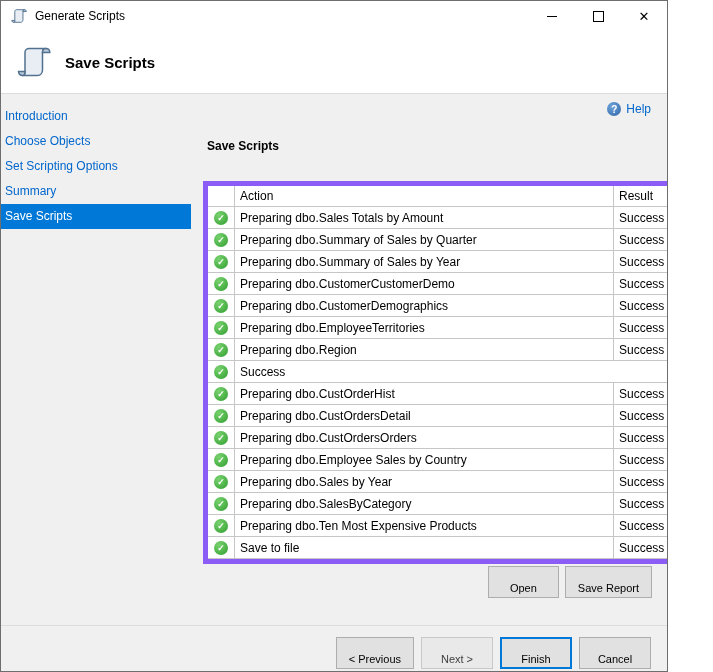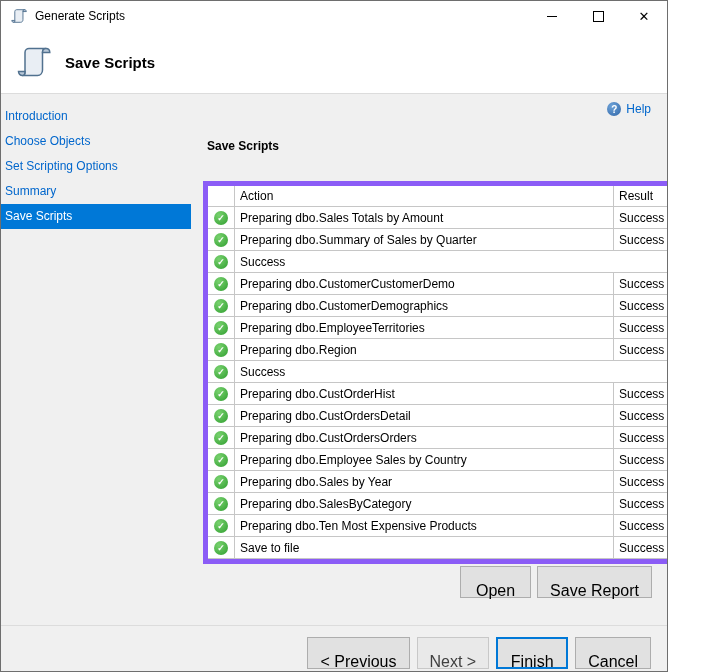--- a/index.html
+++ b/index.html
@@ -103,21 +103,21 @@
   .scroll-up { top:0; }
   .scroll-down { bottom:0; }
   .tri-up { width:0; height:0; border-left:4px solid transparent; border-right:4px solid transparent; border-bottom:5px solid #555; }
   .tri-down { width:0; height:0; border-left:4px solid transparent; border-right:4px solid transparent; border-top:5px solid #555; }
   .vthumb { position:absolute; left:1px; right:1px; bottom:17px; height:140px; background:#cdcdcd; cursor:pointer; }
   
   .report-actions { position:absolute; top:472px; right:15px; display:flex; gap:6px; }
   .btn {
     height:24px; min-width:71px; padding:15px 12px;
     background:#e1e1e1; border:1px solid #adadad;
-    font-family:inherit; font-size:16px; color:#000; cursor:pointer;
+    font-family:inherit; font-size:11px; color:#000; cursor:pointer;
   }
   .btn.default { border:1px solid #0078d7; box-shadow:inset 0 0 0 1px #0078d7;text-align:center; }
   .btn:disabled { color:#404040; border-color:#c8c8c8; background:#e9e9e9; cursor:default; }
   
   .footer {
     position:absolute; left:0; right:0; bottom:0; height:46px;
     background:#f0f0f0; border-top:1px solid #dcdcdc; box-sizing:border-box;
   }
   .footer-buttons { position:absolute; right:16px; top:11px; display:flex; gap:7px; }
   .footer .btn { height:23px; min-width:72px; }
@@ -205,20 +205,21 @@
     <div class="cell-icon">
       <span class="check"></span>
     </div>
     <div>Preparing dbo.Summary of Sales by Quarter</div>
     <div>Success</div>
   </div>
             <div class="grid-row">
     <div class="cell-icon">
       <span class="check"></span>
     </div>
+    <div>Preparing dbo.Summary of Sales by Year</div>
     <div>Success</div>
   </div>
             <div class="grid-row">
     <div class="cell-icon">
       <span class="check"></span>
     </div>
     <div>Preparing dbo.CustomerCustomerDemo</div>
     <div>Success</div>
   </div>
             <div class="grid-row">

